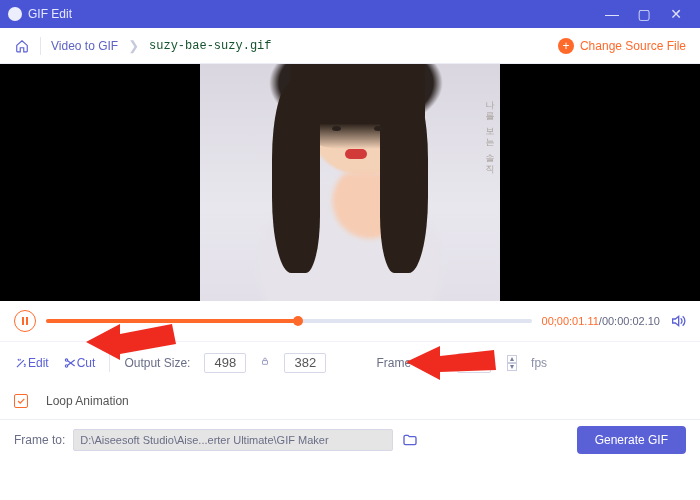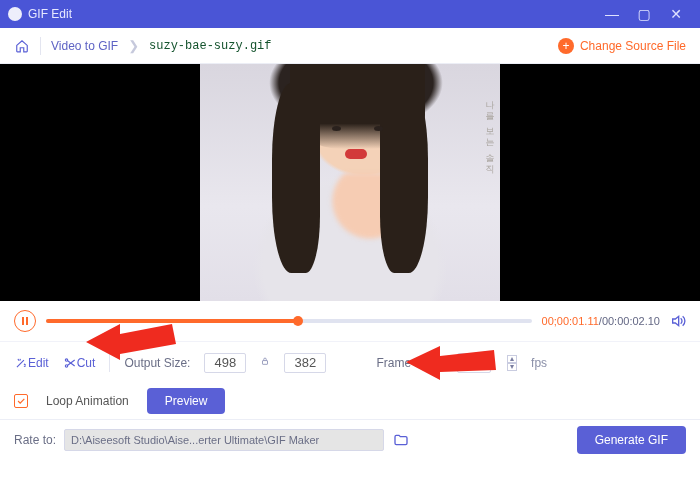--- a/index.html
+++ b/index.html
@@ -190,25 +190,24 @@
   <span class="unit">fps</span>
 </div>
 
 <div class="loop-row">
   <span class="chk">
     <svg viewBox="0 0 24 24" fill="none" stroke="#ff6a2b" stroke-width="3">
         <path d="M5 12l5 5L20 7"></path>
       </svg>
   </span>
   <span class="loop-label">Loop Animation</span>
-  <button class="preview-btn">Preview</button>
 </div>
 
 <div class="save-row">
-  <span>Rate to:</span>
+  <span>Frame to:</span>
   <input class="path-box" value="D:\Aiseesoft Studio\Aise...erter Ultimate\GIF Maker" style="">
   <span class="browse-icon">
     <svg viewBox="0 0 24 24" fill="none" stroke="#5a60d6" stroke-width="2">
         <path d="M3 7a2 2 0 0 1 2-2h4l2 2h8a2 2 0 0 1 2 2v8a2 2 0 0 1-2 2H5a2 2 0 0 1-2-2z"></path>
       </svg>
   </span>
   <button class="gen-btn">Generate GIF</button>
 </div>
 
 <div class="arrow" style="left:86px; top:304px;">

